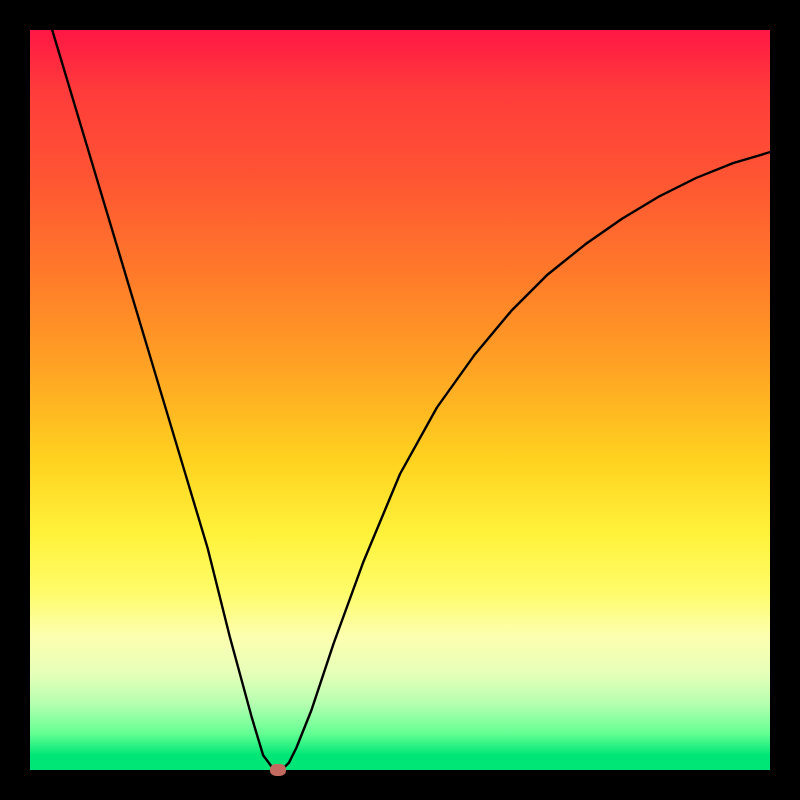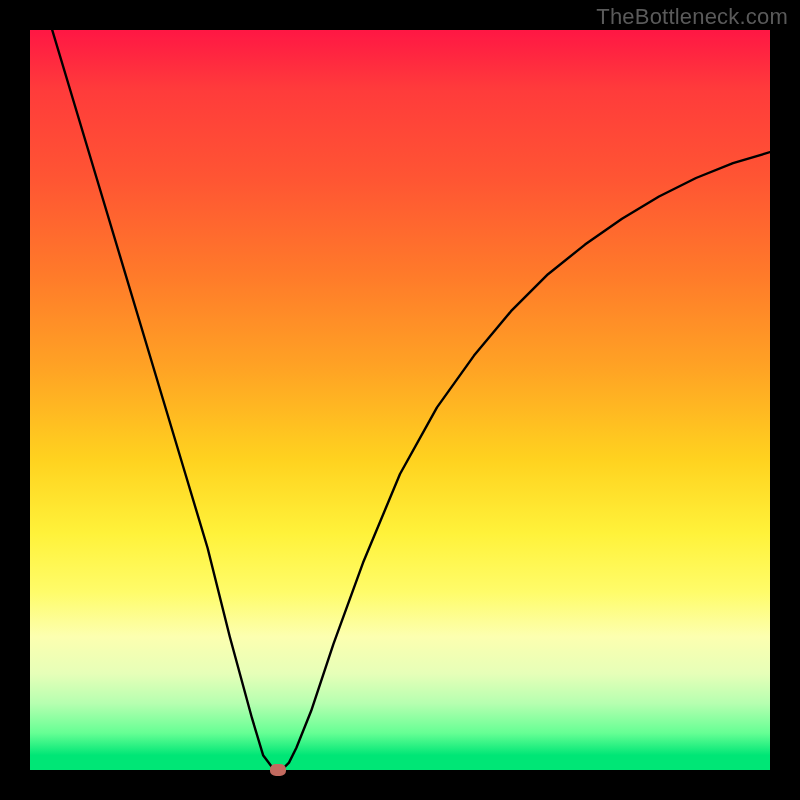--- a/index.html
+++ b/index.html
@@ -54,20 +54,19 @@
     height: 12px;
     border-radius: 6px / 5px;
     background: #c26a5f;
     transform: translate(-50%, -50%);
   }
 </style>
 </head>
 <body>
 
 <div class="frame">
-  <div class="watermark">TheBottleneck.com</div>
   <div class="plot-area">
     <svg class="curve" viewBox="0 0 740 740" preserveAspectRatio="none">
       <path id="curve-path" fill="none" stroke="#000" stroke-width="2.4" stroke-linejoin="round" stroke-linecap="round" d="M0.00 -74.00 L22.20 0.00 L44.40 74.00 L66.60 148.00 L88.80 222.00 L111.00 296.00 L133.20 370.00 L155.40 444.00 L177.60 518.00 L199.80 606.80 L222.00 688.20 L233.10 725.20 L244.20 740.00 L251.60 740.00 L259.00 732.60 L266.40 717.80 L281.20 680.80 L303.40 614.20 L333.00 532.80 L370.00 444.00 L407.00 377.40 L444.00 325.60 L481.00 281.20 L518.00 244.20 L555.00 214.60 L592.00 188.70 L629.00 166.50 L666.00 148.00 L703.00 133.20 L740.00 122.10"></path>
     </svg>
     <div id="marker" class="marker" style="left: 247.9px; top: 740px;"></div>
   </div>
 </div>
 
 </body></html>

